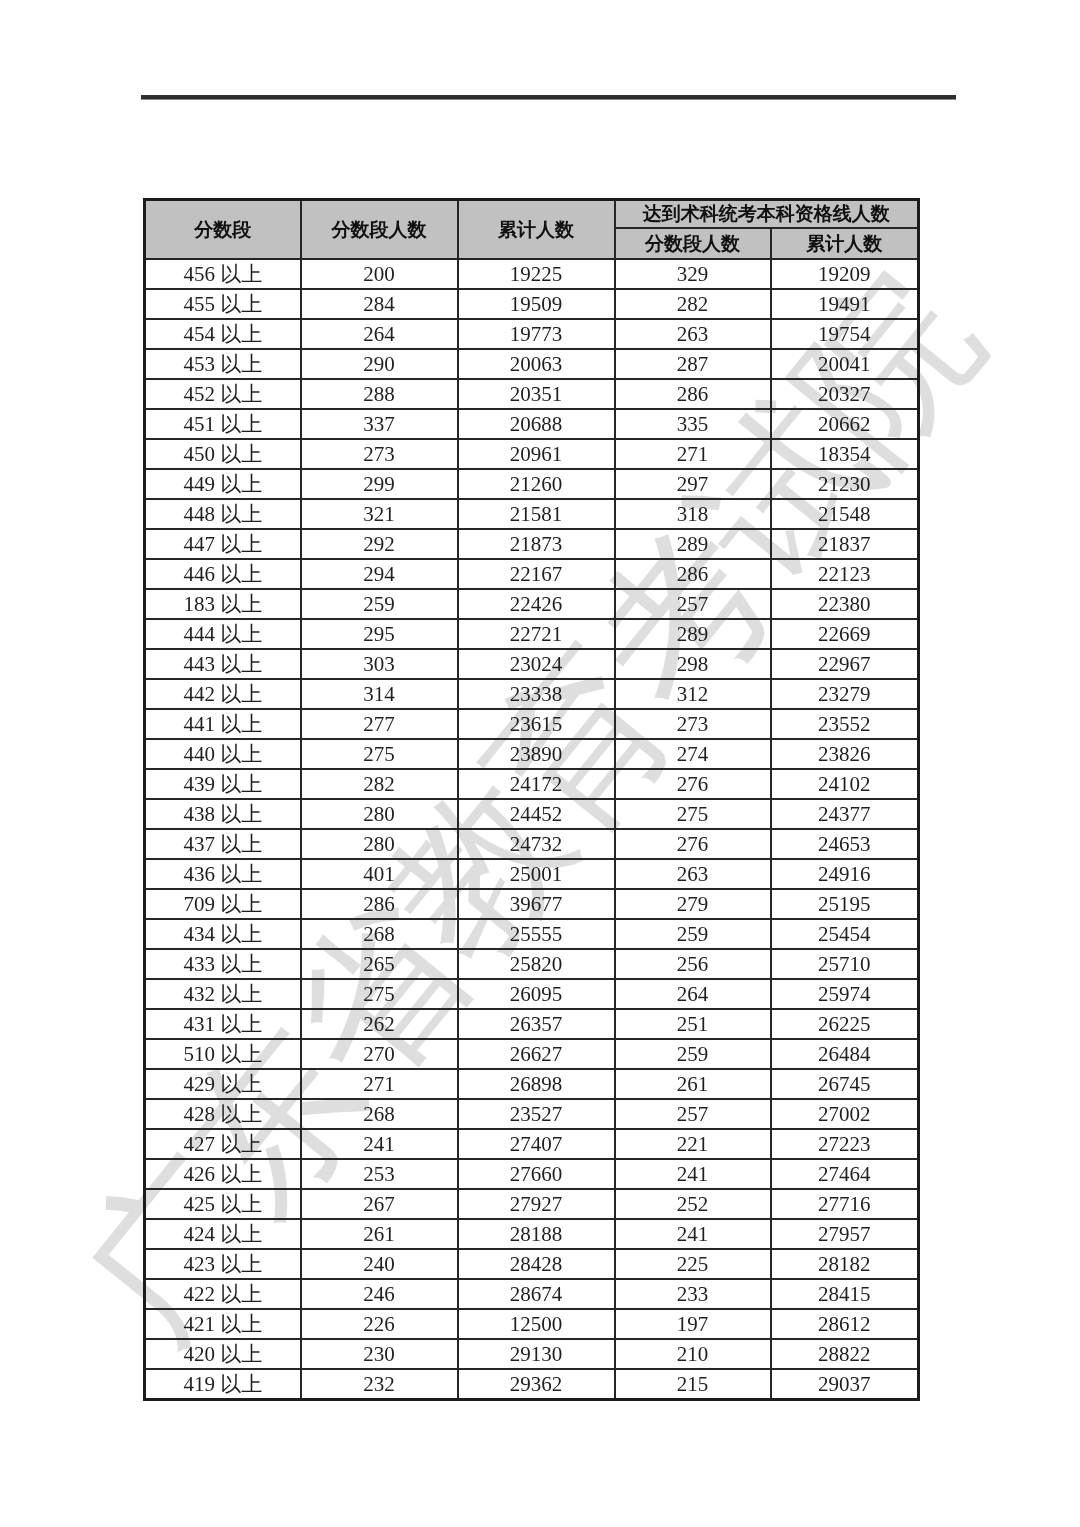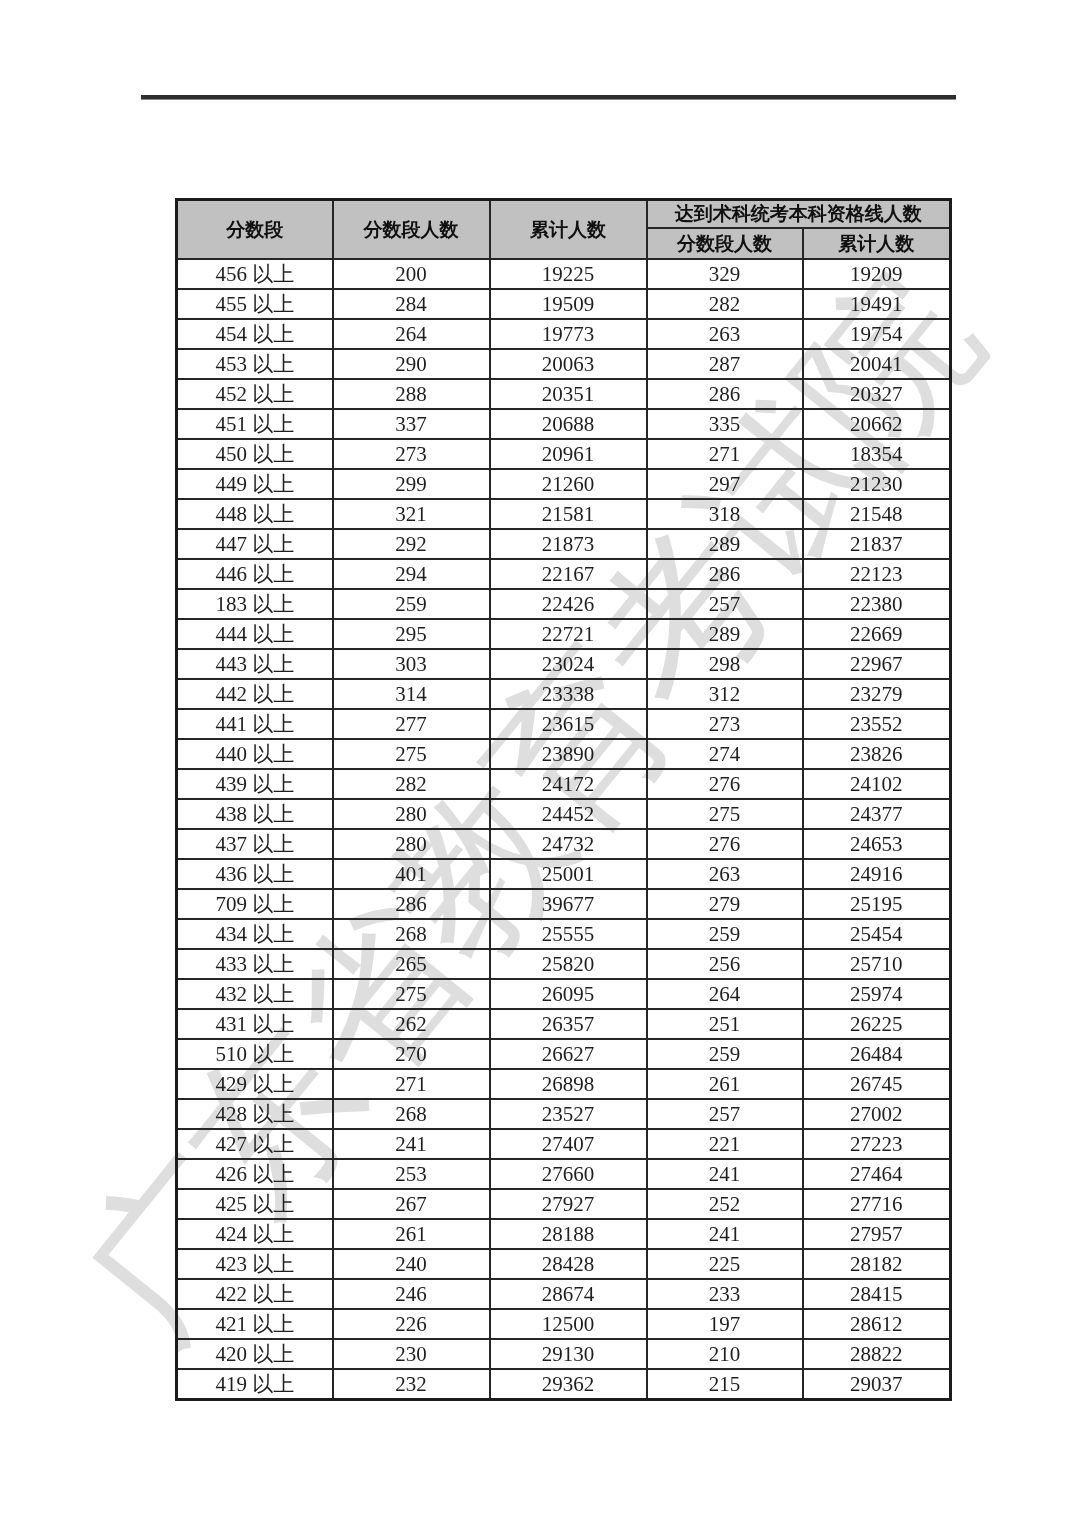--- a/index.html
+++ b/index.html
@@ -42,21 +42,20 @@
   }
   table.score-table {
     position: absolute;
     left: 143px;
     top: 198px;
     width: 774px;
     z-index: 2;
     border-collapse: collapse;
     table-layout: fixed;
     border: 3px solid #1c1c1c;
-    margin-left: 32px;
   }
   table.score-table th,
   table.score-table td {
     border: 2px solid #262626;
     text-align: center;
     vertical-align: middle;
     padding: 0;
     overflow: hidden;
   }
   table.score-table thead th {

